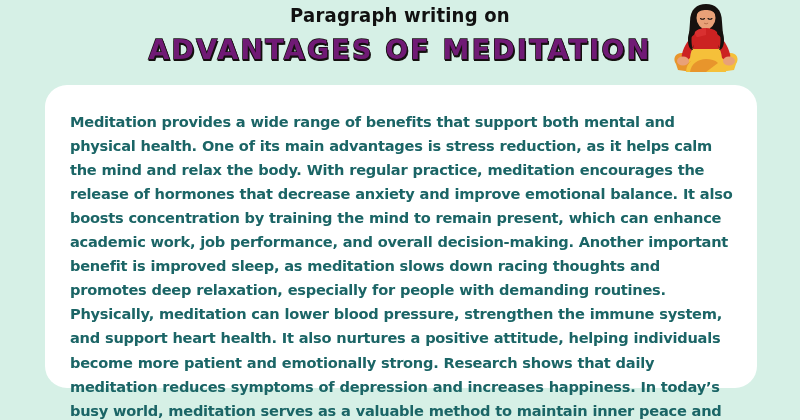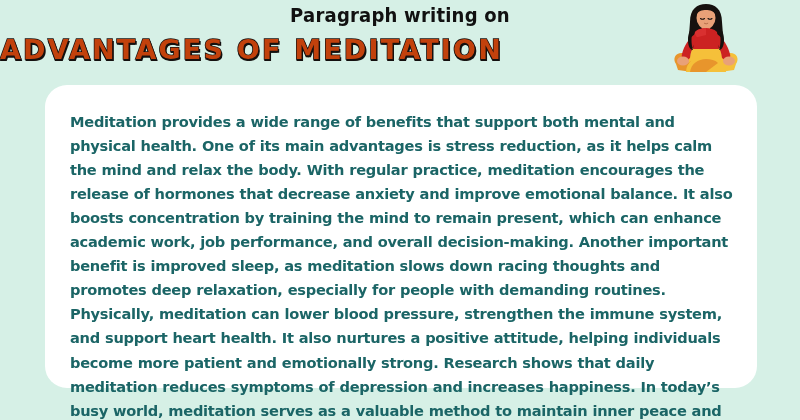--- a/index.html
+++ b/index.html
@@ -44,25 +44,26 @@
     letter-spacing: 0.2px;
     color: #111111;
     transform: scaleX(0.95);
   }
 
   .main-title {
     position: absolute;
     top: 34px;
     left: 0;
     width: 800px;
+    text-align: center;
     font-family: "DejaVu Sans", sans-serif;
     font-size: 27px;
     font-weight: 700;
     letter-spacing: 2.2px;
-    color: #c2410c;
+    color: #701a75;
     -webkit-text-stroke: 1.4px #14100f;
     paint-order: stroke fill;
     text-shadow:
        1.6px 1.6px 0 #14100f,
       -0.2px 1.8px 0 #14100f;
   }
 
   
   .illustration {
     position: absolute;

